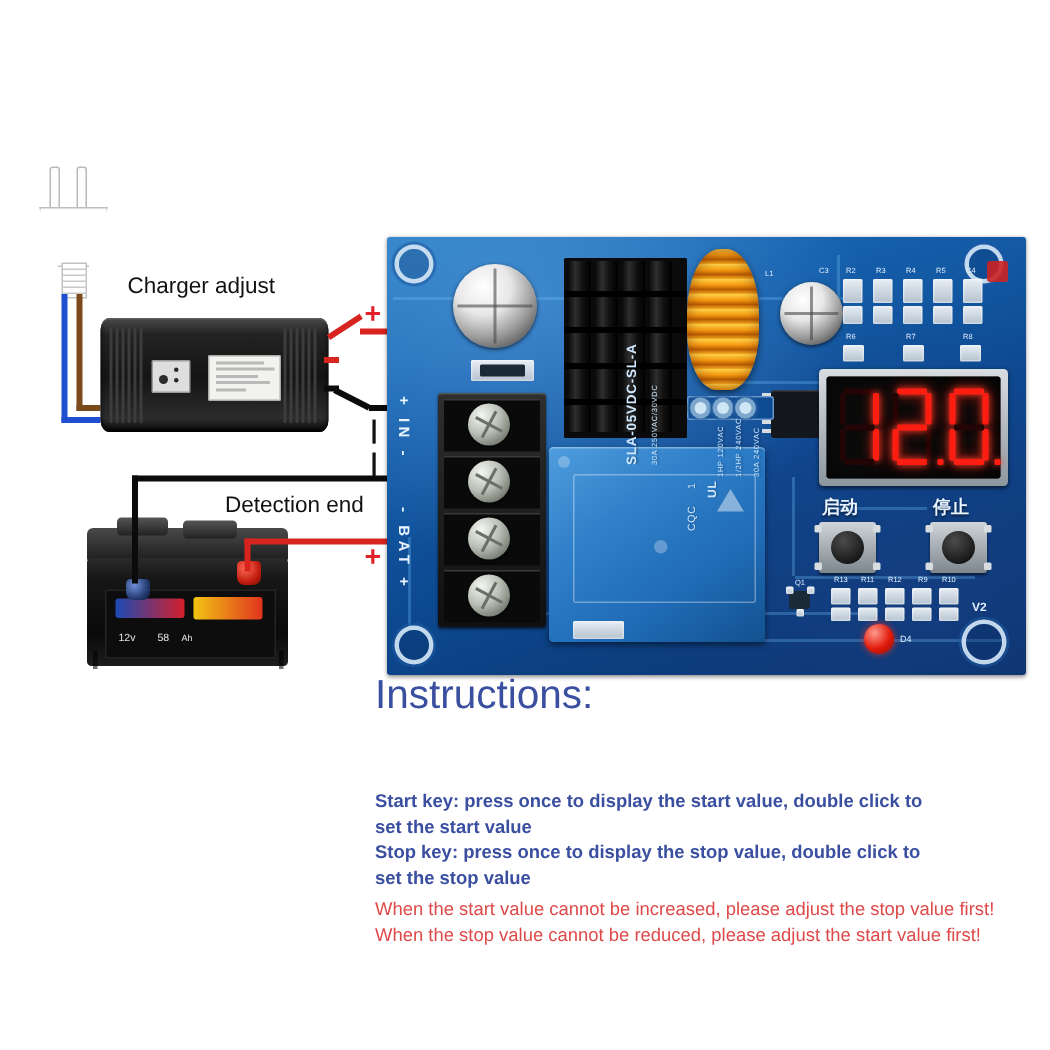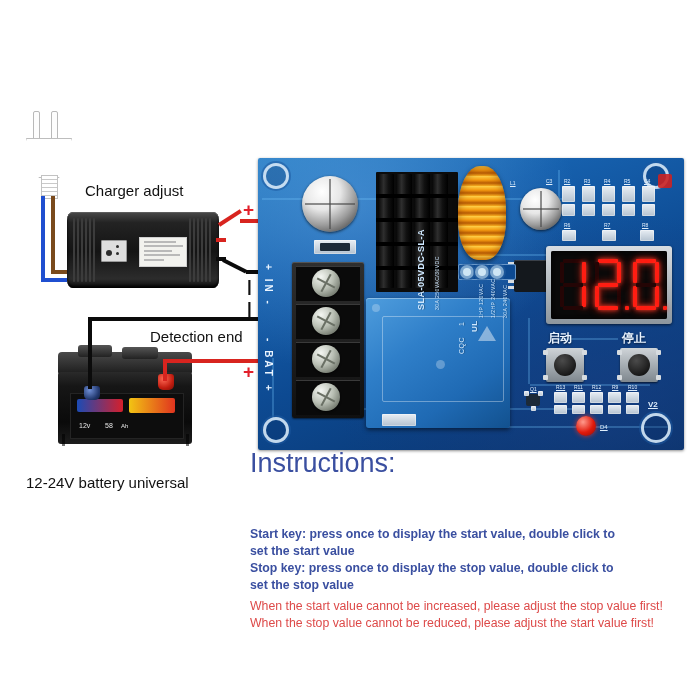--- a/index.html
+++ b/index.html
@@ -57,21 +57,21 @@
       radial-gradient(ellipse at 22% 16%, rgba(90,160,225,.55) 0%, rgba(90,160,225,0) 48%),
       radial-gradient(ellipse at 82% 82%, rgba(22,62,130,.75) 0%, rgba(22,62,130,0) 55%),
       linear-gradient(160deg,#2a7fc4 0%,#1660ad 26%,#0d4a92 55%,#0a3d7d 78%,#082f63 100%);
     border-radius:2px;
     box-shadow:0 1px 3px rgba(0,0,0,.45);
     overflow:hidden;
   }
   .trace{position:absolute;background:rgba(120,200,255,.28);}
   .pad-hole{position:absolute;border-radius:50%;background:#cfe6f5;
     box-shadow:0 0 0 3px rgba(210,235,250,.55), 0 0 0 5px rgba(40,95,160,.5);}
-  .silk{position:absolute;color:#dfeefc;font-size:5px;font-family:"Liberation Sans",sans-serif;white-space:nowrap;text-decoration:underline;}
+  .silk{position:absolute;color:#dfeefc;font-size:5px;font-family:"Liberation Sans",sans-serif;white-space:nowrap;}
   .smd{position:absolute;background:linear-gradient(180deg,#e8eef4,#b4c2d0);border-radius:1px;
     box-shadow:inset 0 0 0 1px rgba(255,255,255,.35);}
   .smd-body{position:absolute;background:#1c2a38;}
 
   
   .tb{position:absolute;background:linear-gradient(180deg,#2f2f2f,#101010);border-radius:2px;
     box-shadow:inset 0 1px 0 rgba(255,255,255,.18), 0 1px 2px rgba(0,0,0,.6);}
   .tb-slot{position:absolute;background:#0a0a0a;border-top:1px solid #3a3a3a;}
   .screw{position:absolute;border-radius:50%;
     background:radial-gradient(circle at 32% 28%,#f4f6f2,#b9bfb4 45%,#7d8378 75%,#545a50);
@@ -242,21 +242,20 @@
   <div class="wire" style="left:88px;top:317px;width:4px;height:72px;background:#0b0b0b;"></div>
   <div class="wire" style="left:88px;top:317px;width:184px;height:4px;background:#0b0b0b;"></div>
 
   <div class="wire" style="left:163px;top:359px;width:4px;height:22px;background:#d8241f;"></div>
   <div class="wire" style="left:163px;top:359px;width:110px;height:4px;background:#d8241f;"></div>
 
   <div class="sign minus" style="left:247px;top:300px;font-size:17px;">|</div>
   <div class="sign plus-b" style="left:243px;top:362px;">+</div>
 
   <div class="callout" style="left:150px;top:328px;">Detection end</div>
-  <div class="callout" style="left:26px;top:474px;">12-24V battery universal</div>
 
   <div class="pcb" style="left:258px;top:158px;width:426px;height:292px;">
 
     <div class="trace" style="left:4px;top:40px;width:300px;height:2px;"></div>
     <div class="trace" style="left:300px;top:12px;width:2px;height:30px;"></div>
     <div class="trace" style="left:210px;top:96px;width:190px;height:2px;"></div>
     <div class="trace" style="left:330px;top:96px;width:2px;height:46px;"></div>
     <div class="trace" style="left:14px;top:200px;width:2px;height:60px;"></div>
     <div class="trace" style="left:270px;top:160px;width:2px;height:66px;"></div>
     <div class="trace" style="left:272px;top:226px;width:120px;height:2px;"></div>

